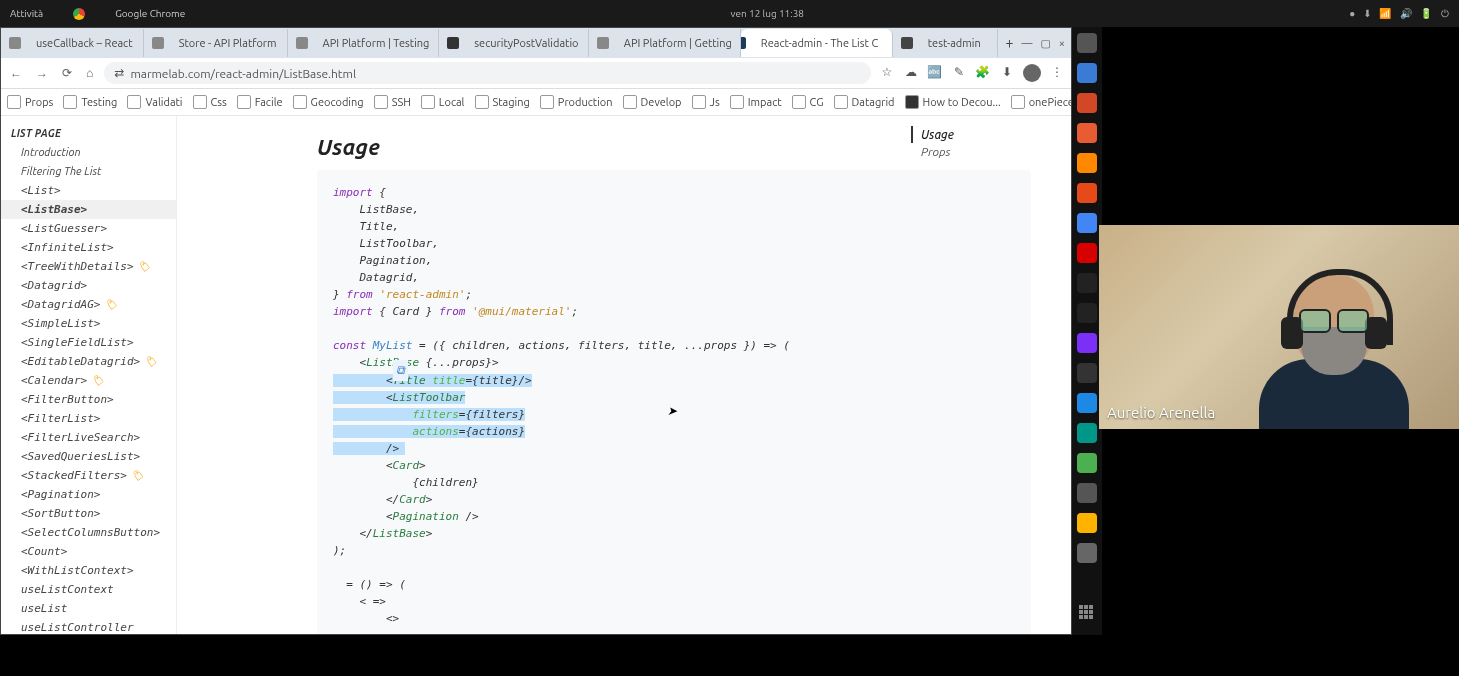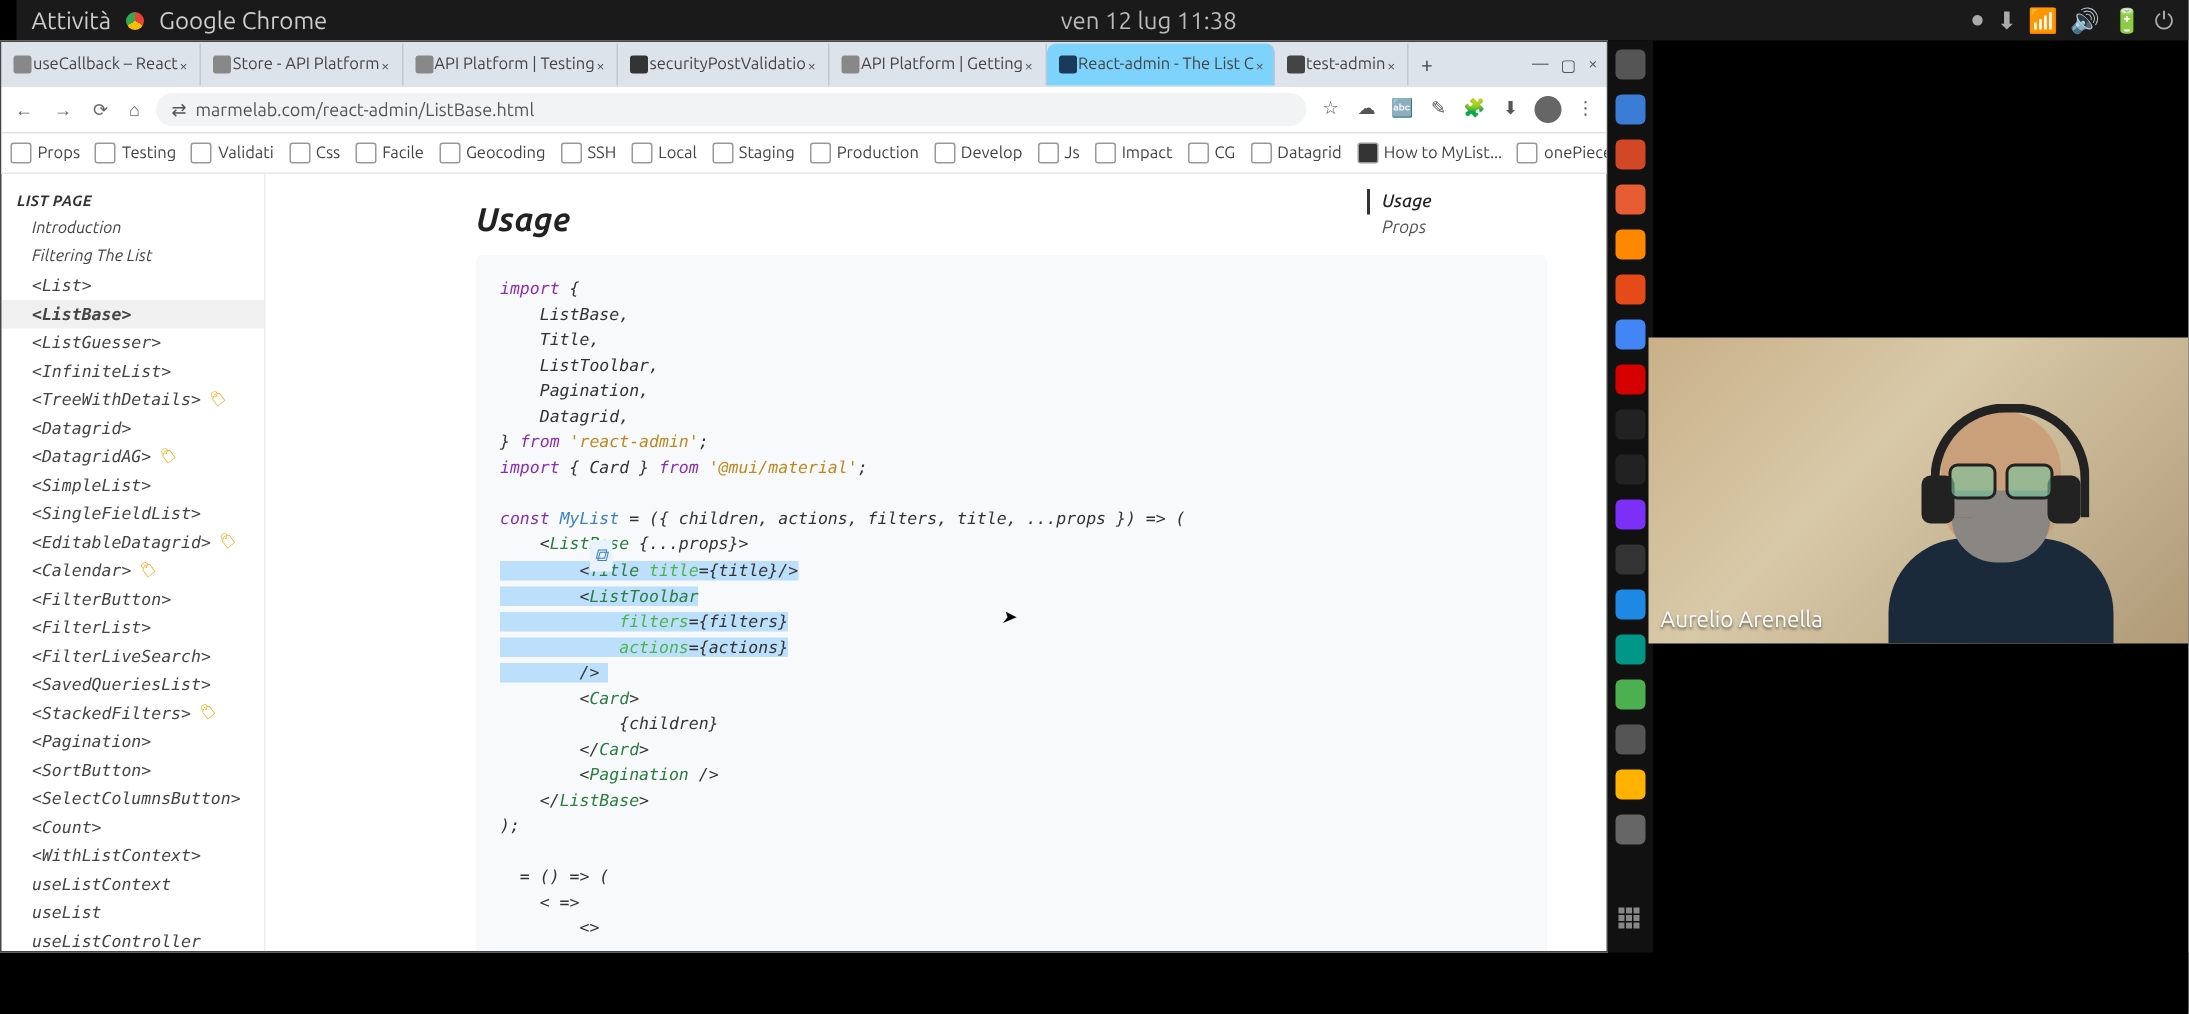--- a/index.html
+++ b/index.html
@@ -11,24 +11,23 @@
     width: 1459px;
     height: 676px;
     position: relative;
   }
   .topbar {
     height: 27px;
     background: #1a1a1a;
     color: #ccc;
     display: flex;
     align-items: center;
-    font-size: 16px;
+    font-size: 10px;
     padding: 0 10px;
-    gap: 10px;
-    margin-left: 11px;
+    gap: 30px;
   }
   .topbar .center {
     flex: 1;
     text-align: center;
     color: #bbb;
   }
   .topbar .right {
     display: flex;
     gap: 8px;
     align-items: center;
@@ -48,32 +47,33 @@
   .tabstrip {
     display: flex;
     background: #dde3ea;
     height: 30px;
     align-items: center;
     font-size: 11px;
   }
   .tab {
     display: flex;
     align-items: center;
-    gap: 1px;
+    gap: 15px;
     padding: 0 8px;
     height: 28px;
     border-right: 1px solid #c0c8d1;
     max-width: 135px;
     overflow: hidden;
     white-space: nowrap;
     color: #444;
   }
   .tab.active {
-    background: #7dd3fc;
+    background: #ffffff;
     border-radius: 6px 6px 0 0;
+    justify-content: center;
   }
   .tab .favicon {
     width: 12px; height: 12px;
     background: #888;
     border-radius: 2px;
     flex-shrink: 0;
   }
   .tab .close {
     font-size: 10px; color:#555;
   }
@@ -459,21 +459,21 @@
       <span class="bk">
           <span class="bk-ic"></span>
           <span>CG</span>
         </span>
       <span class="bk">
           <span class="bk-ic"></span>
           <span>Datagrid</span>
         </span>
       <span class="bk">
           <span class="bk-ic" style="background:#333;"></span>
-          <span>How to MyList...</span>
+          <span>How to Decou...</span>
         </span>
       <span class="bk">
           <span class="bk-ic"></span>
           <span>onePiece</span>
         </span>
 
     </div>
 
     <div class="content-row">
       <div class="sidebar">

